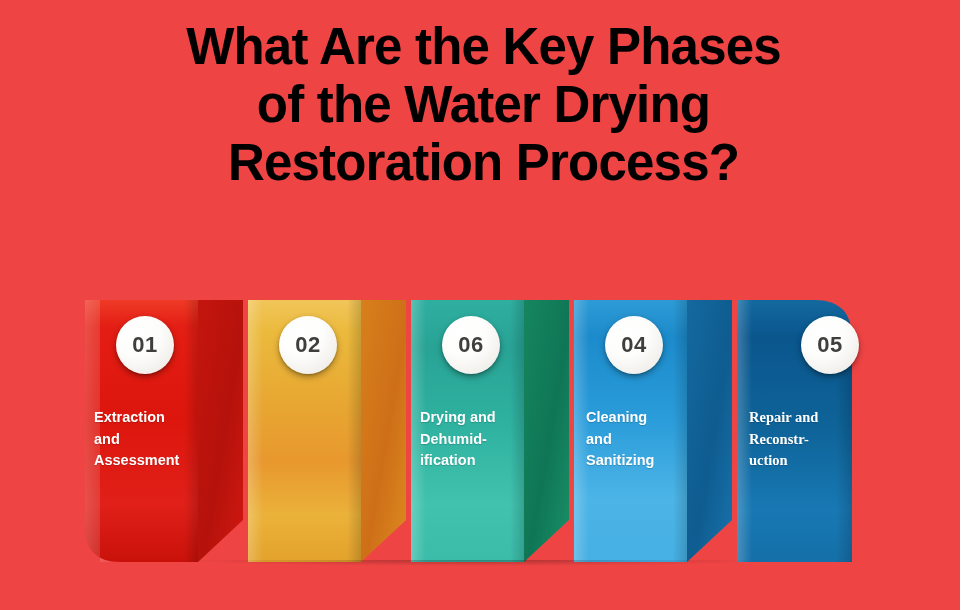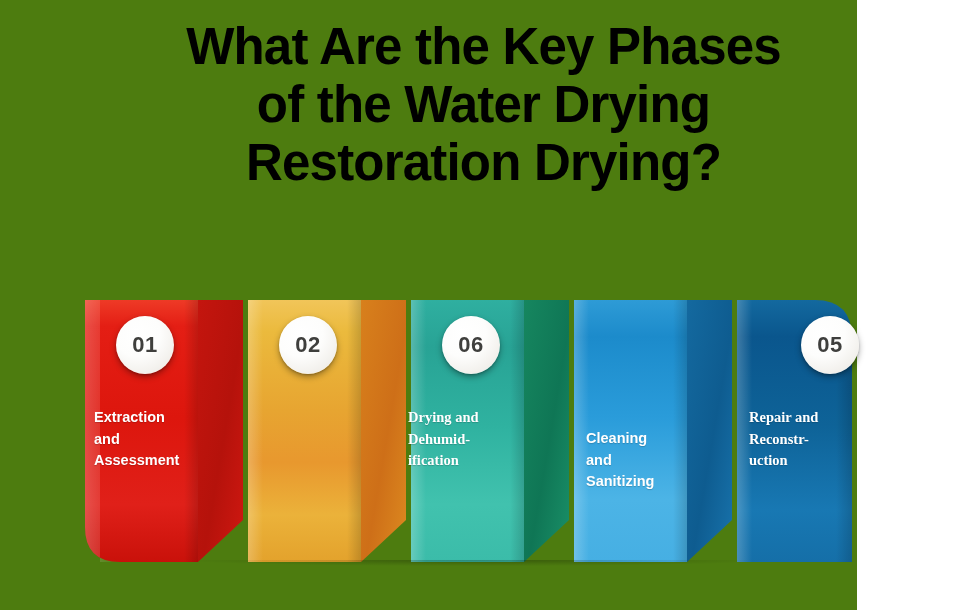--- a/index.html
+++ b/index.html
@@ -11,23 +11,23 @@
     width: 967px;
     height: 610px;
     background: #ffffff;
     font-family: "Liberation Sans", sans-serif;
     overflow: hidden;
     position: relative;
   }
 
   #infographic {
     position: relative;
-    width: 857px;
-    height: 610px;
-    background: #4d7c0f;
+    width: 960px;
+    height: 610px;
+    background: #ef4444;
   }
 
   
   .title-block {
     position: absolute;
     left: 0;
     top: 18px;
     width: 967px;
     text-align: center;
   }
@@ -102,21 +102,21 @@
   }
 </style>
 </head>
 <body>
 
 <div id="infographic">
 
   <div class="title-block">
     <div class="title-line">What Are the Key Phases</div>
     <div class="title-line">of the Water Drying</div>
-    <div class="title-line">Restoration Drying?</div>
+    <div class="title-line">Restoration Process?</div>
   </div>
 
   <div class="ribbons">
 
     <svg class="ribbon-svg" viewBox="0 0 967 610">
       <defs>
 
         <linearGradient id="g1" x1="0" y1="0" x2="0" y2="1">
           <stop offset="0%" stop-color="#EE3A26"></stop>
           <stop offset="10%" stop-color="#E41E14"></stop>
@@ -221,31 +221,34 @@
 
     <div class="badge" style="left:116px; top:316px;">
       <span class="badge-num">01</span>
     </div>
     <div class="badge" style="left:279px; top:316px;">
       <span class="badge-num">02</span>
     </div>
     <div class="badge" style="left:442px; top:316px;">
       <span class="badge-num">06</span>
     </div>
+    <div class="badge" style="left:605px; top:316px;">
+      <span class="badge-num">04</span>
+    </div>
     <div class="badge" style="left:801px; top:316px;">
       <span class="badge-num">05</span>
     </div>
 
     <div class="ribbon-label" style="left:94px; top:407px; width:104px;">Extraction
 and
 Assessment</div>
-    <div class="ribbon-label" style="left:408px; top:407px; width:106px;font-family:Liberation Serif, serif;">Drying and
+    <div class="ribbon-label" style="left:420px; top:407px; width:106px;">Drying and
 Dehumid-
 ification</div>
-    <div class="ribbon-label" style="left:586px; top:407px; width:104px;margin-top:21px;">Cleaning
+    <div class="ribbon-label" style="left:586px; top:407px; width:104px;">Cleaning
 and
 Sanitizing</div>
     <div class="ribbon-label" style="left:749px; top:407px; width:110px;font-family:Liberation Serif, serif;">Repair and
 Reconstr-
 uction</div>
 
     <div class="ground-shadow"></div>
   </div>
 
 </div>

